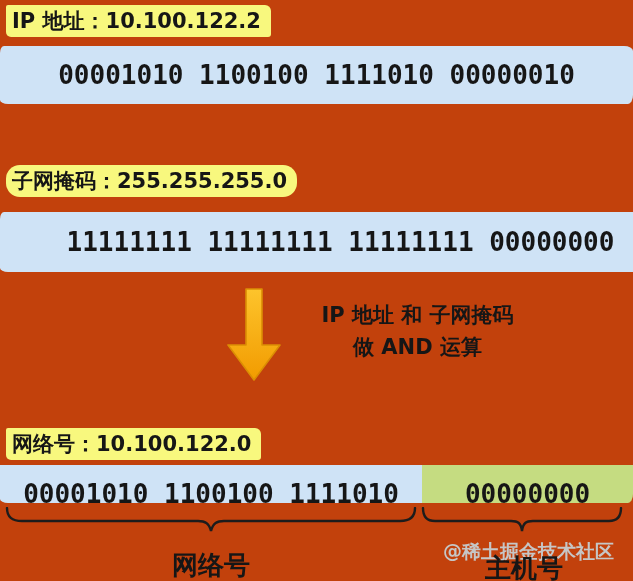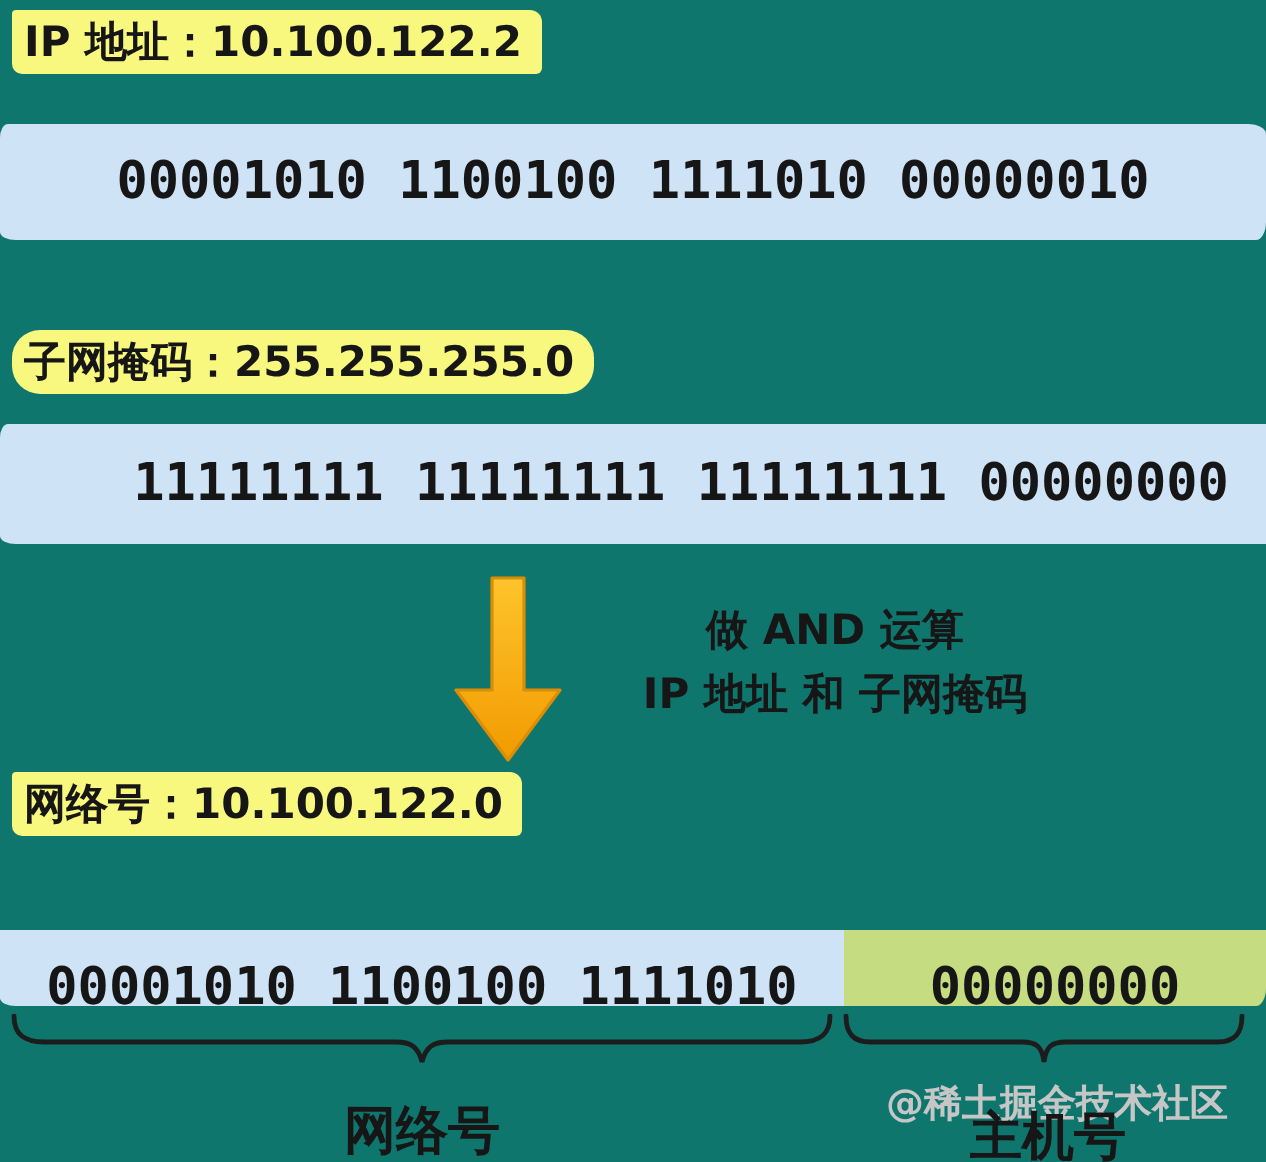--- a/index.html
+++ b/index.html
@@ -1,35 +1,35 @@
 <!DOCTYPE html>
 <html><head>
 <meta charset="utf-8">
 <style>
   html,body{margin:0;padding:0;background:#ffffff;}
   .canvas{
-    position:relative;width:633px;height:581px;background:#0f766e;overflow:hidden;
+    position:relative;width:633px;height:581px;background:#c2410c;overflow:hidden;
     font-family:"DejaVu Sans","Liberation Sans",sans-serif;color:#161616;
   }
   .hl-label{
     position:absolute;left:6px;background:#f8f87e;
     font-size:21px;font-weight:600;line-height:30px;
     padding:1px 10px 1px 6px;white-space:nowrap;
     border-radius:2px 6px 3px 5px;
   }
   .bar{
     position:absolute;left:0;width:633px;background:#cfe3f6;
     display:flex;align-items:center;justify-content:center;
     border-radius:4px 9px 5px 8px / 7px 5px 9px 4px;
   }
   .bin{
     font-family:"DejaVu Sans Mono","Liberation Mono",monospace;
     font-weight:bold;font-size:26px;letter-spacing:0px;white-space:pre;color:#161616;
   }
-  .bar1{top:62px;height:58px;}
+  .bar1{top:46px;height:58px;}
   .bar2{top:212px;height:60px;padding-left:24px;}
   .result-bar{
     position:absolute;left:0;top:445px;width:633px;height:58px;display:flex;
     border-radius:4px 9px 5px 8px / 7px 5px 9px 4px;overflow:hidden;
   }
   .seg{display:flex;align-items:center;justify-content:center;height:100%;margin-top:20px;}
   .seg-blue{background:#cfe3f6;width:422px;}
   .seg-green{background:#c5dc81;width:211px;}
   .arrow-svg{position:absolute;left:225px;top:287px;}
   .op-text{
@@ -71,25 +71,25 @@
     <defs>
       <linearGradient id="arrowGrad" x1="0" y1="0" x2="0" y2="1">
         <stop offset="0" stop-color="#fdc42c"></stop>
         <stop offset="1" stop-color="#f29b00"></stop>
       </linearGradient>
     </defs>
     <path d="M21,2 L37,2 L37,58 L55,58 L29,93 L3,58 L21,58 Z" fill="url(#arrowGrad)" stroke="#db8e04" stroke-width="1.6" stroke-linejoin="round"></path>
   </svg>
 
   <div class="op-text">
+    <div>IP 地址 和 子网掩码</div>
     <div>做 AND 运算</div>
-    <div>IP 地址 和 子网掩码</div>
   </div>
 
-  <div class="hl-label" style="top:386px;">网络号：10.100.122.0</div>
+  <div class="hl-label" style="top:428px;">网络号：10.100.122.0</div>
 
   <div class="result-bar">
     <div class="seg seg-blue">
       <span class="bin">00001010 1100100 1111010</span>
     </div>
     <div class="seg seg-green">
       <span class="bin">00000000</span>
     </div>
   </div>
 

